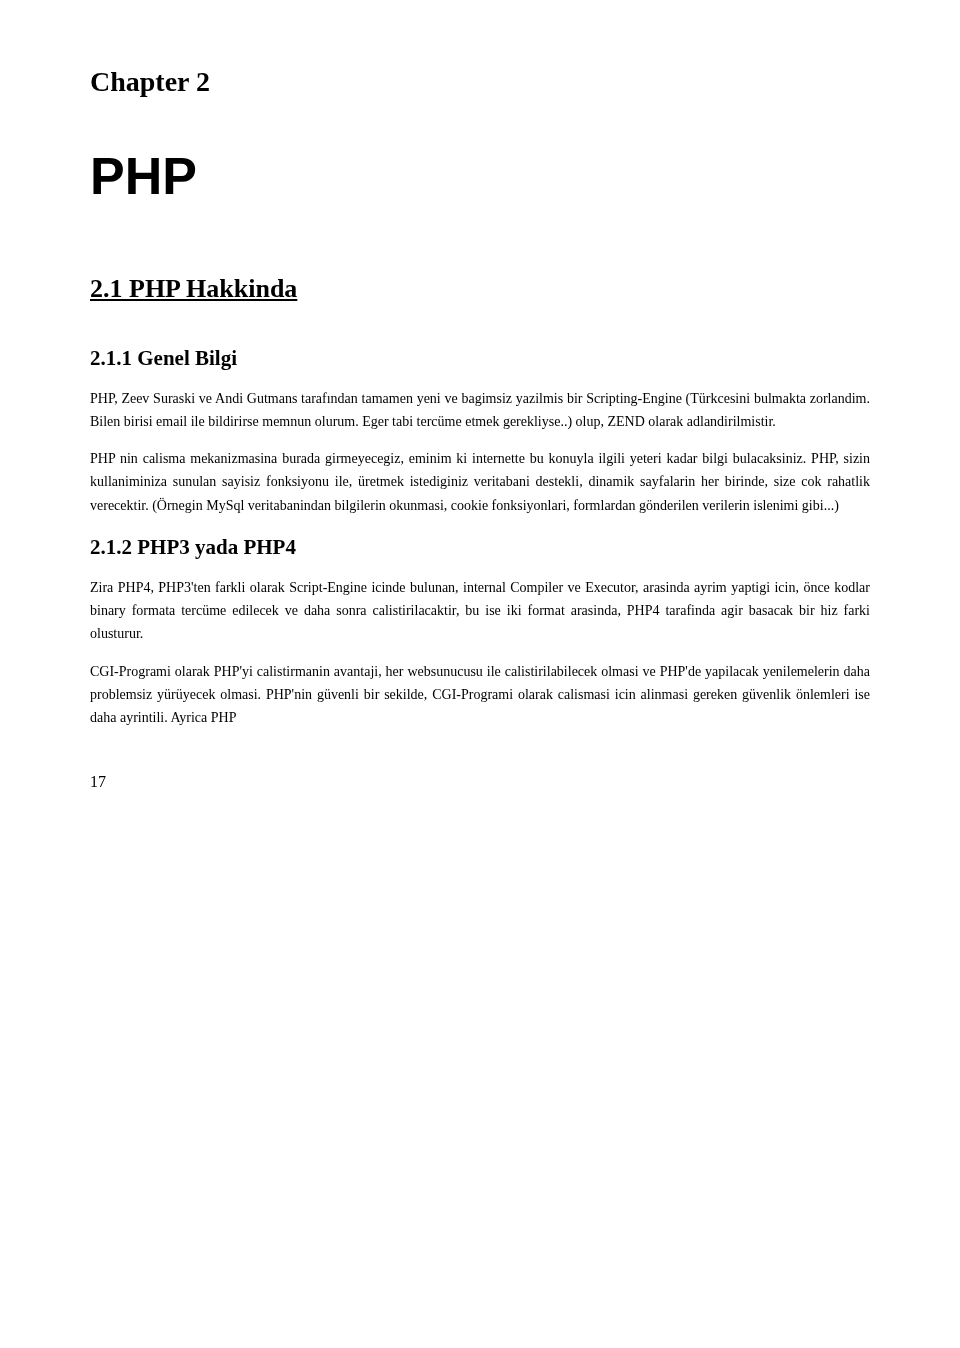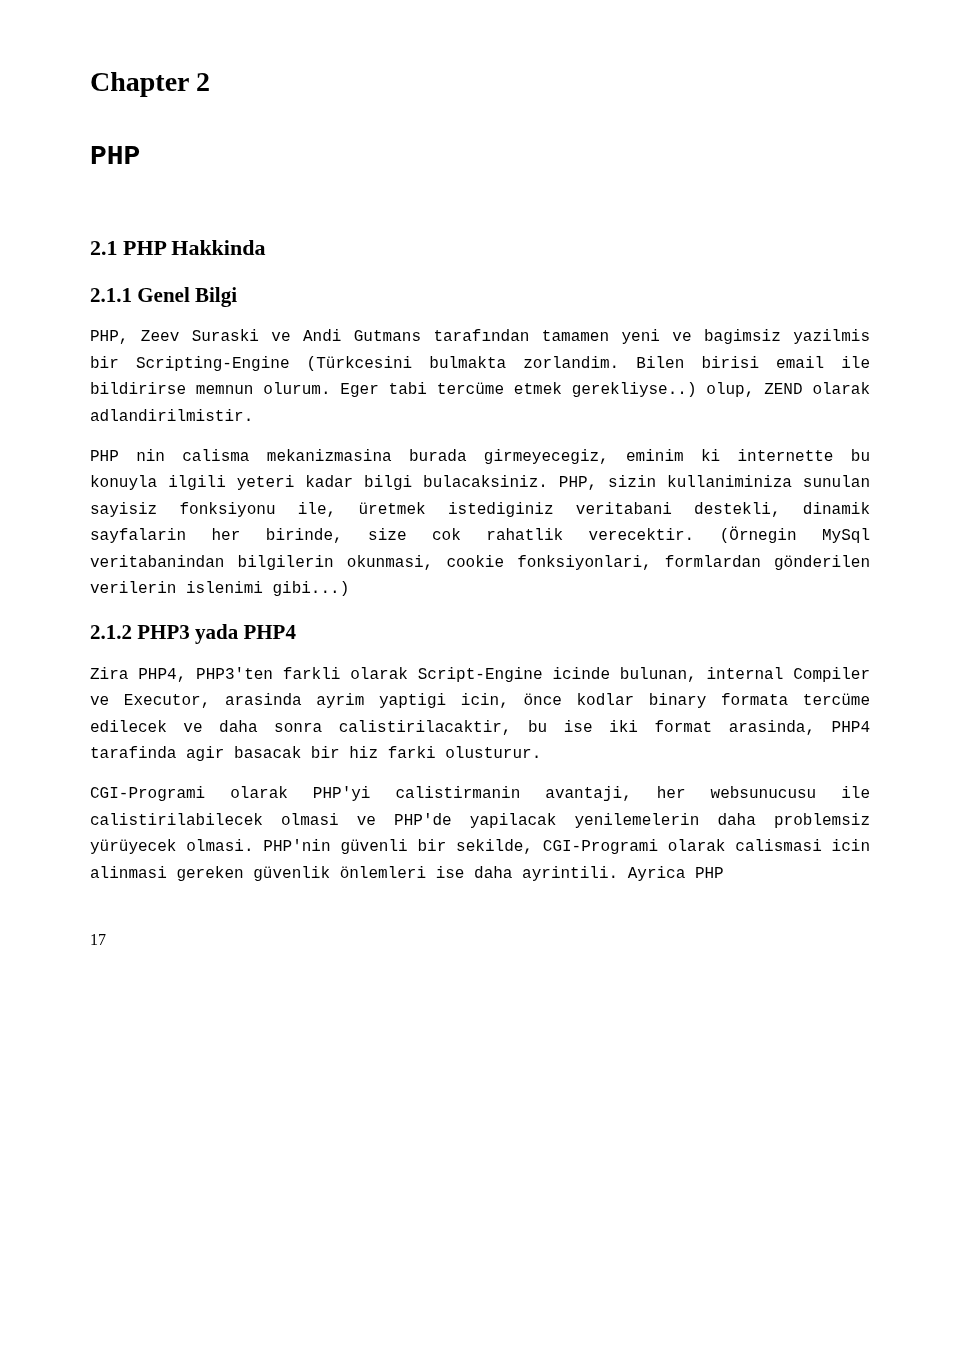--- a/index.html
+++ b/index.html
@@ -25,48 +25,49 @@
     }
 
     .chapter-label {
       font-size: 28px;
       font-weight: bold;
       margin-bottom: 30px;
       font-family: Georgia, "Times New Roman", serif;
     }
 
     .chapter-title {
-      font-size: 28px;
+      font-size: 52px;
       font-weight: bold;
       margin-bottom: 50px;
-      font-family: Liberation Mono, monospace;
+      font-family: Liberation Sans, sans-serif;
     }
 
     .section-title {
-      font-size: 22px;
+      font-size: 26px;
       font-weight: bold;
       margin-top: 36px;
-      margin-bottom: 14px;
+      margin-bottom: 32px;
       font-family: Georgia, "Times New Roman", serif;
+      text-decoration: underline;
     }
 
     .subsection-title {
       font-size: 21px;
       font-weight: bold;
       margin-top: 12px;
       margin-bottom: 12px;
       font-family: Georgia, "Times New Roman", serif;
     }
 
     .paragraph {
-      font-size: 16px;
+      font-size: 14px;
       line-height: 1.65;
       text-align: justify;
       margin-bottom: 14px;
-      font-family: Liberation Mono, monospace;
+      font-family: Liberation Serif, serif;
     }
 
     .page-number {
       text-align: left;
       margin-top: 40px;
       font-size: 16px;
       font-family: Georgia, "Times New Roman", serif;
     }
   </style>
 </head>

